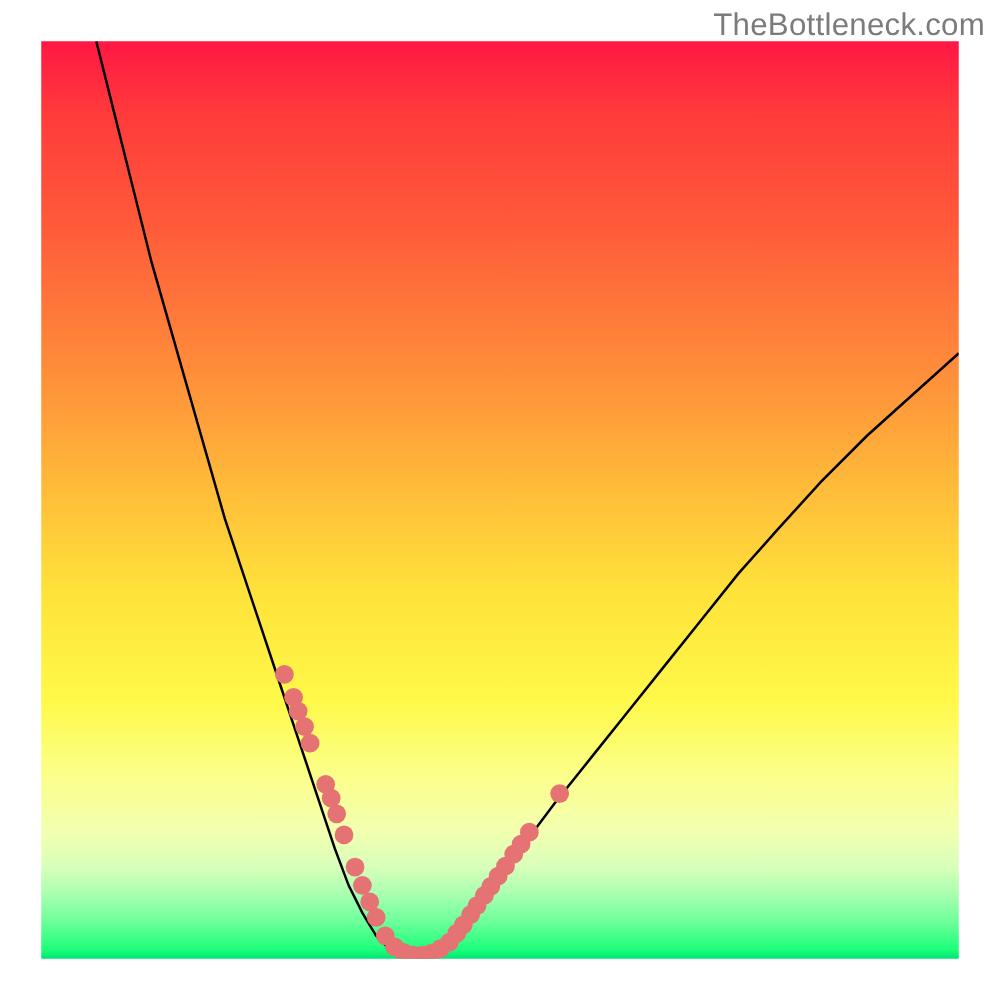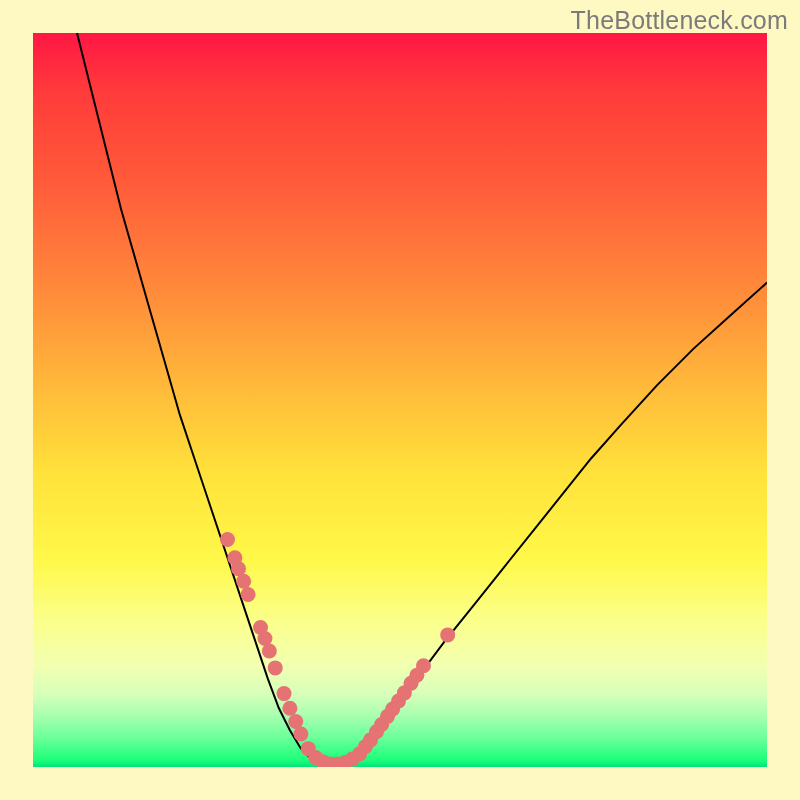--- a/index.html
+++ b/index.html
@@ -10,21 +10,21 @@
     background: #000;
     overflow: hidden;
     font-family: Arial, Helvetica, sans-serif;
   }
   .frame {
     position: absolute;
     left: 0;
     top: 0;
     width: 800px;
     height: 800px;
-    background: #fef9c3;
+    background: #ffffff;
   }
   .plot {
     position: absolute;
     left: 33px;
     top: 33px;
     width: 734px;
     height: 734px;
     
     background: linear-gradient(
       to bottom,

